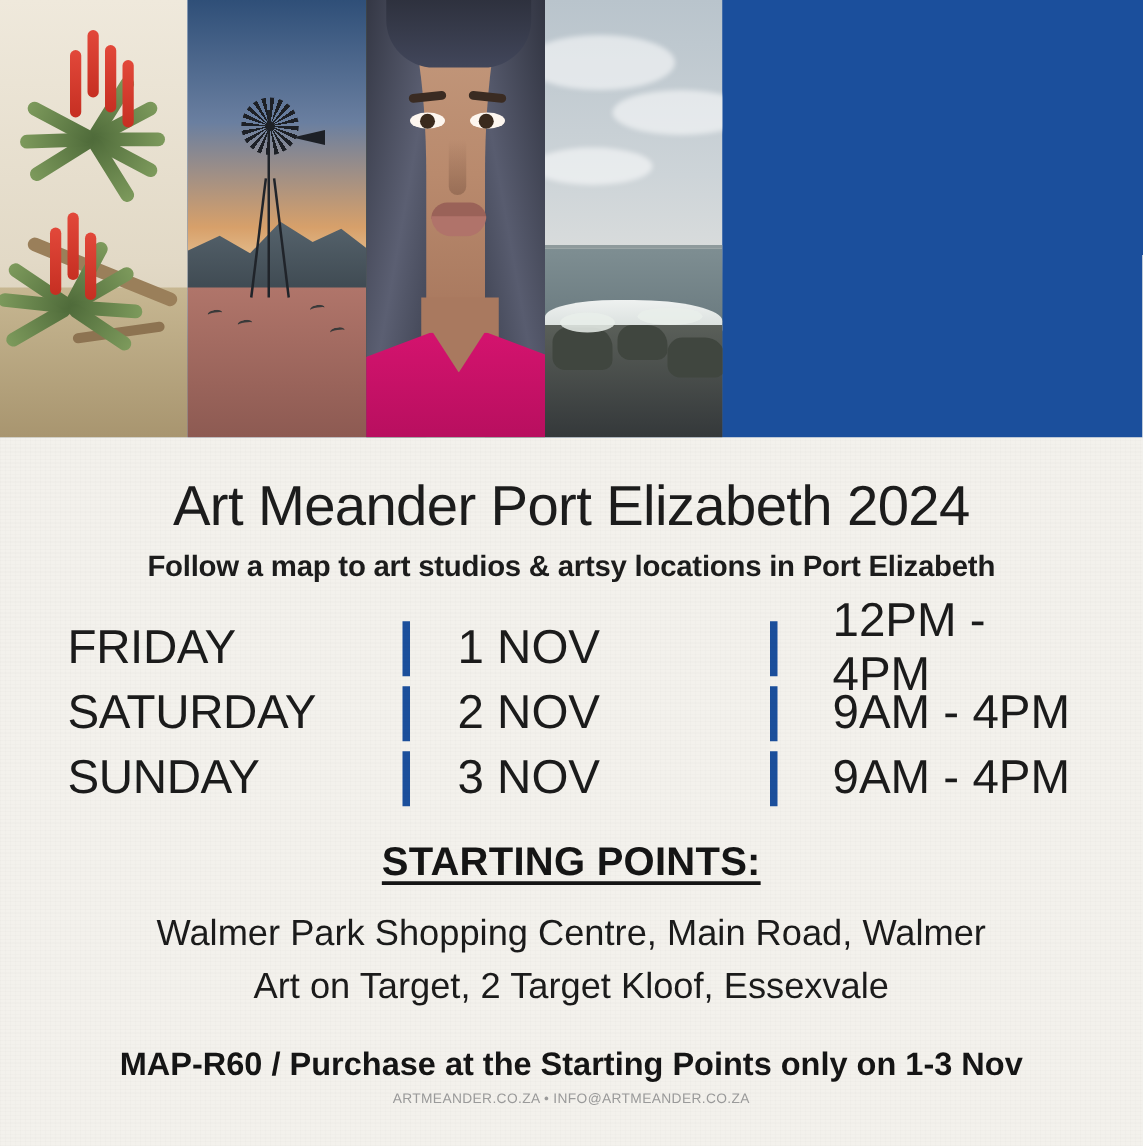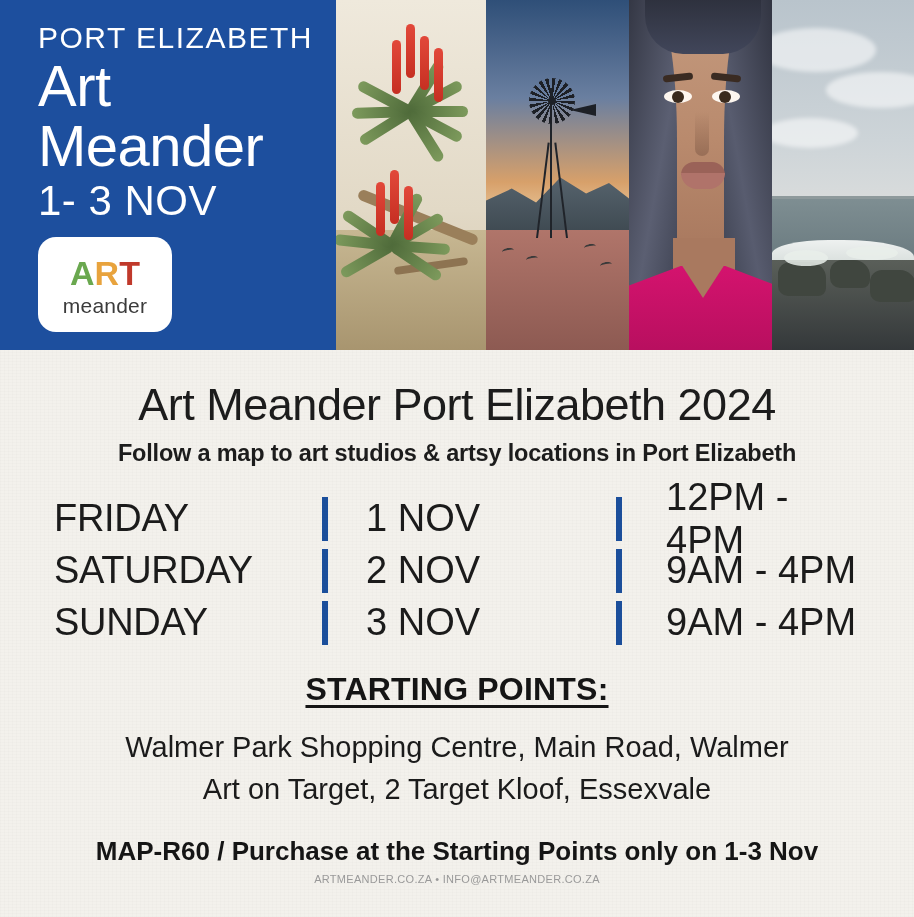--- a/index.html
+++ b/index.html
@@ -281,33 +281,20 @@
     letter-spacing: 0.3px;
   }
 </style>
 </head>
 <body>
 
 <div class="poster">
 
   <div class="header">
 
-    <div class="header-left">
-      <div class="kicker">PORT ELIZABETH</div>
-      <div class="title-big">Art</div>
-      <div class="title-big">Meander</div>
-      <div class="title-dates">1- 3 NOV</div>
-
-      <div class="logo-badge">
-        <div class="logo-art">
-          <span class="a">A</span><span class="r">R</span><span class="t">T</span>
-        </div>
-        <div class="logo-meander">meander</div>
-      </div>
-    </div>
 
     <div class="strip">
 
       <div class="panel p1">
         <div class="sky"></div>
         <div class="ground2"></div>
         <div class="branch"></div>
         <div class="branch2"></div>
 
         <div class="aloe" style="left:48px; top:52px;">

